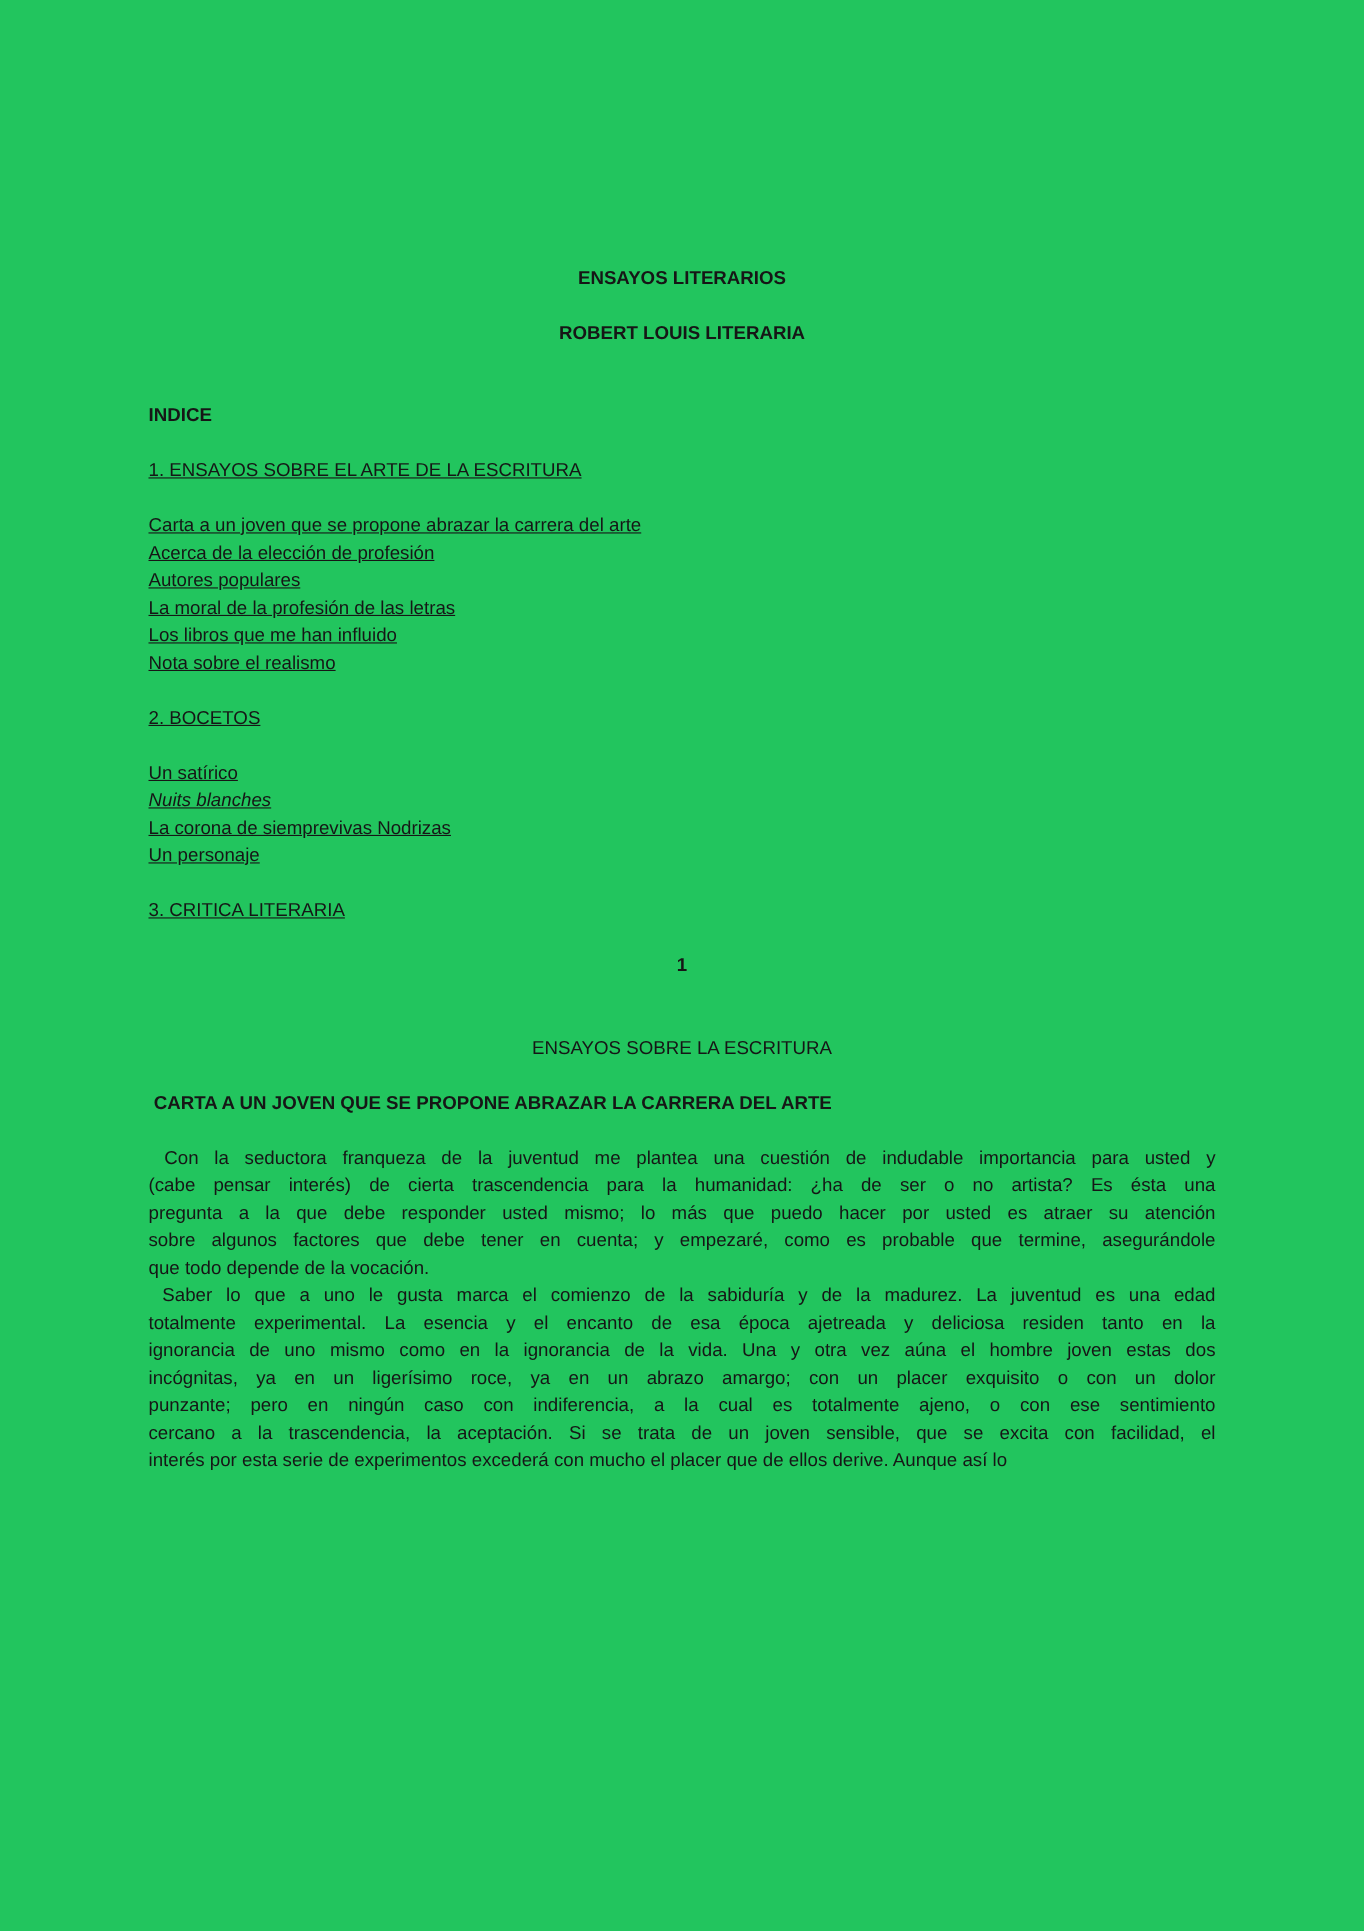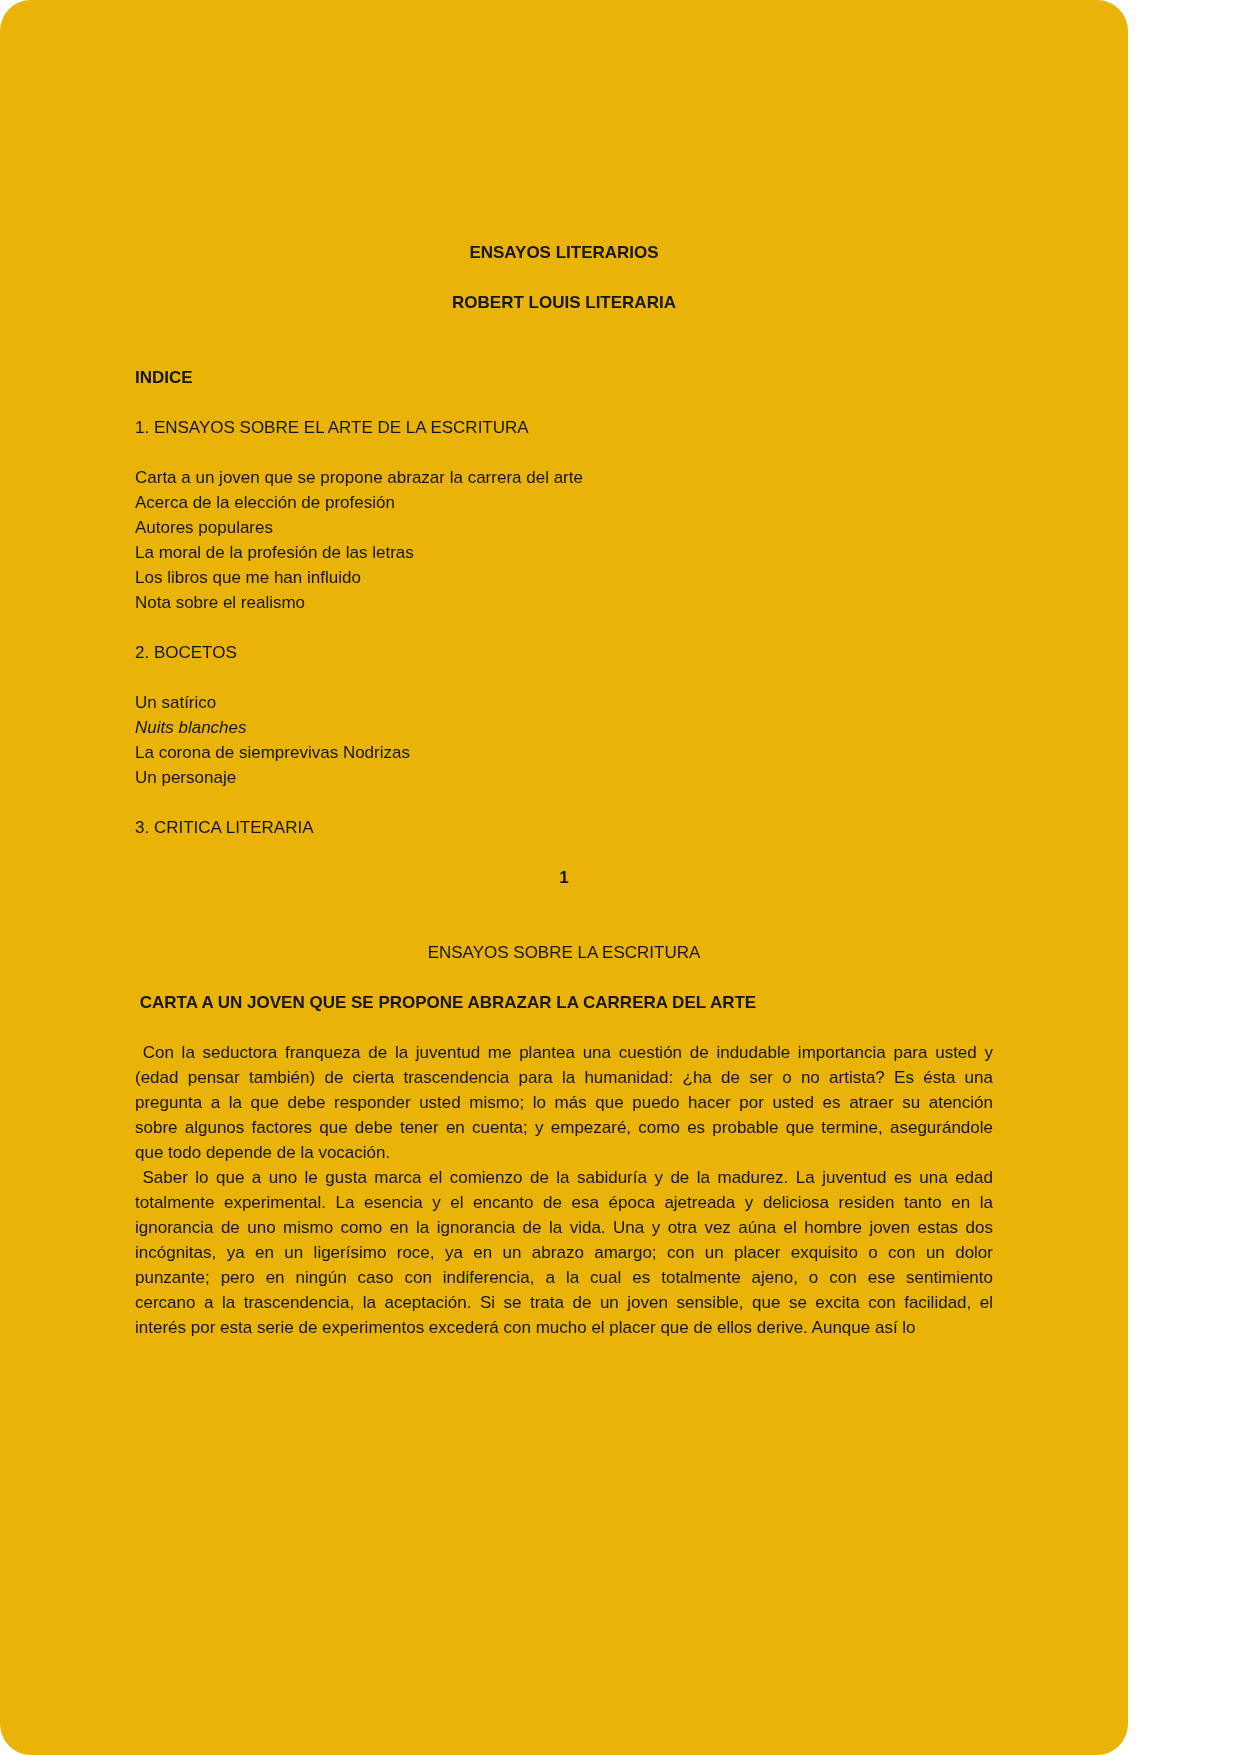--- a/index.html
+++ b/index.html
@@ -2,43 +2,42 @@
 <html><head>
 <meta charset="utf-8">
 <style>
   html, body {
     margin: 0;
     padding: 0;
     background: #ffffff;
   }
   .page {
     position: relative;
-    width: 1128px;
+    width: 1240px;
     height: 1755px;
-    background: #eab308;
+    background: #22c55e;
     box-sizing: border-box;
     padding: 240px 135px 0 135px;
     font-family: "Liberation Sans", "DejaVu Sans", sans-serif;
     font-size: 17px;
     line-height: 25px;
     color: #161616;
     overflow: hidden;
-    border-radius: 31px;
   }
   .center { text-align: center; }
   h1, h2 {
     font-size: 17px;
     line-height: 25px;
     font-weight: bold;
     margin: 0;
   }
   .doc-title   { margin: 0 0 25px 0; }
   .doc-author  { margin: 0 0 50px 0; }
   .index-heading   { font-weight: bold; margin: 15px 0 25px 0; }
-  .index-section   { margin: 0 0 25px 0; }
+  .index-section   { margin: 0 0 25px 0; text-decoration: underline; }
   .section-heading { margin: 0 0 25px 0; }
   .index-item      { white-space: pre-wrap; }
   .index-item.italic { font-style: italic; }
   .page-number  { font-weight: bold; margin: 0 0 50px 0; }
   .part-heading { font-weight: normal; margin: 0 0 25px 0; }
   .chapter-heading {
     font-weight: bold;
     margin: 0 0 25px 0;
     white-space: pre-wrap;
   }
@@ -105,21 +104,21 @@
   <div class="page-number center">1</div>
 
   <div class="part-heading center">ENSAYOS SOBRE LA ESCRITURA</div>
 
   <div class="chapter-heading"> CARTA A UN JOVEN QUE SE PROPONE ABRAZAR LA CARRERA DEL ARTE</div>
 
   <div id="paragraphs">
   <p class="paragraph">
   <span class="par-line"> Con la seductora franqueza de la juventud me plantea una cuestión de indudable importancia para usted y</span>
 
-  <span class="par-line">(edad pensar también) de cierta trascendencia para la humanidad: ¿ha de ser o no artista? Es ésta una</span>
+  <span class="par-line">(cabe pensar interés) de cierta trascendencia para la humanidad: ¿ha de ser o no artista? Es ésta una</span>
 
   <span class="par-line">pregunta a la que debe responder usted mismo; lo más que puedo hacer por usted es atraer su atención</span>
 
   <span class="par-line">sobre algunos factores que debe tener en cuenta; y empezaré, como es probable que termine, asegurándole</span>
 
   <span class="par-line jlast">que todo depende de la vocación.</span>
 </p>
 
   <p class="paragraph">
   <span class="par-line"> Saber lo que a uno le gusta marca el comienzo de la sabiduría y de la madurez. La juventud es una edad</span>

